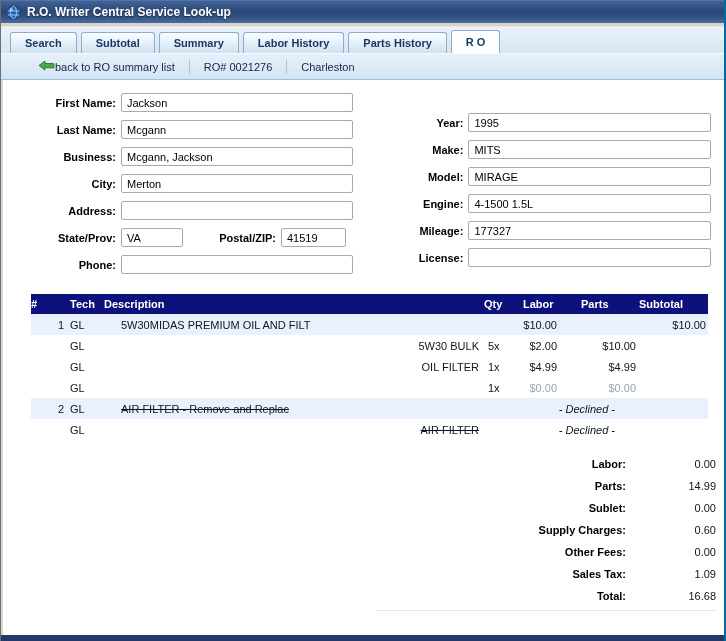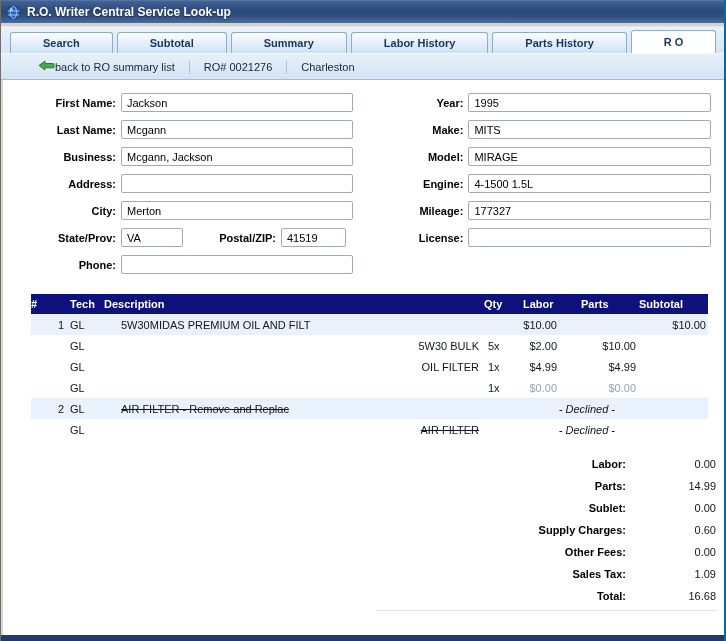--- a/index.html
+++ b/index.html
@@ -23,21 +23,21 @@
 
   .frame-strip { height:4px; background:#d7d3c6; border-bottom:1px solid #e8e6de; }
 
   
   .tabbar {
     height:27px; background:linear-gradient(#e9f2fb,#d5e5f5);
     display:flex; align-items:flex-end; padding-left:9px; gap:4px;
     border-bottom:1px solid #f6fafd;
   }
   .tab {
-    height:21px; line-height:20px; padding:0 32px;
+    height:21px; line-height:20px; padding:0 14px;
     background:linear-gradient(#fbfdff,#e2eefa 55%, #cfe1f3);
     border:1px solid #91aac8; border-bottom:none;
     border-radius:3px 3px 0 0;
     color:#17365f; font-weight:bold; font-size:11px;
     cursor:default;
   }
   .tab.active { background:#fdfeff; height:23px; line-height:22px; }
 
   
   .toolbar {
@@ -45,21 +45,21 @@
     border-bottom:1px solid #9cbedd;
     display:flex; align-items:center; padding-left:37px;
     font-size:11px; color:#17253e;
   }
   .toolbar .back { display:flex; align-items:center; cursor:pointer; }
   .toolbar .sep { width:1px; height:14px; background:#a9c4dd; margin:0 14px; }
 
   
   .forms { display:flex; padding-top:9px; }
   .fcol-left  { width:384px; }
-  .fcol-right { width:342px; }
+  .fcol-right { width:342px;margin-top:20px; }
   .frow { display:flex; align-items:center; height:27px; }
   .frow .lbl { font-weight:bold; font-size:11px; color:#000; text-align:right; padding-right:5px; }
   .fcol-left  .lbl { width:120px; }
   .fcol-right .lbl { width:85px; }
   .frow input {
     height:19px; border:1px solid #a2aab5; border-radius:2px;
     font-family:"Liberation Sans", sans-serif; font-size:11px; color:#000; padding:1px 5px;
     background:#fff;
   }
   .fcol-left  .frow input.full { width:232px; }
@@ -156,26 +156,26 @@
       </div>
       <div class="frow">
         <span class="lbl">Last Name:</span>
         <input class="full" value="Mcgann" style="">
       </div>
       <div class="frow">
         <span class="lbl">Business:</span>
         <input class="full" value="Mcgann, Jackson" style="">
       </div>
       <div class="frow">
+        <span class="lbl">City:</span>
+        <input class="full" value="Merton" style="">
+      </div>
+      <div class="frow">
         <span class="lbl">Address:</span>
         <input class="full" value="" style="">
-      </div>
-      <div class="frow">
-        <span class="lbl">City:</span>
-        <input class="full" value="Merton" style="">
       </div>
       <div class="frow">
         <span class="lbl">State/Prov:</span>
         <input class="small-state" value="VA" style="">
         <span class="lbl zip-lbl">Postal/ZIP:</span>
         <input class="small-zip" value="41519" style="">
       </div>
       <div class="frow">
         <span class="lbl">Phone:</span>
         <input class="full" value="" style="">

